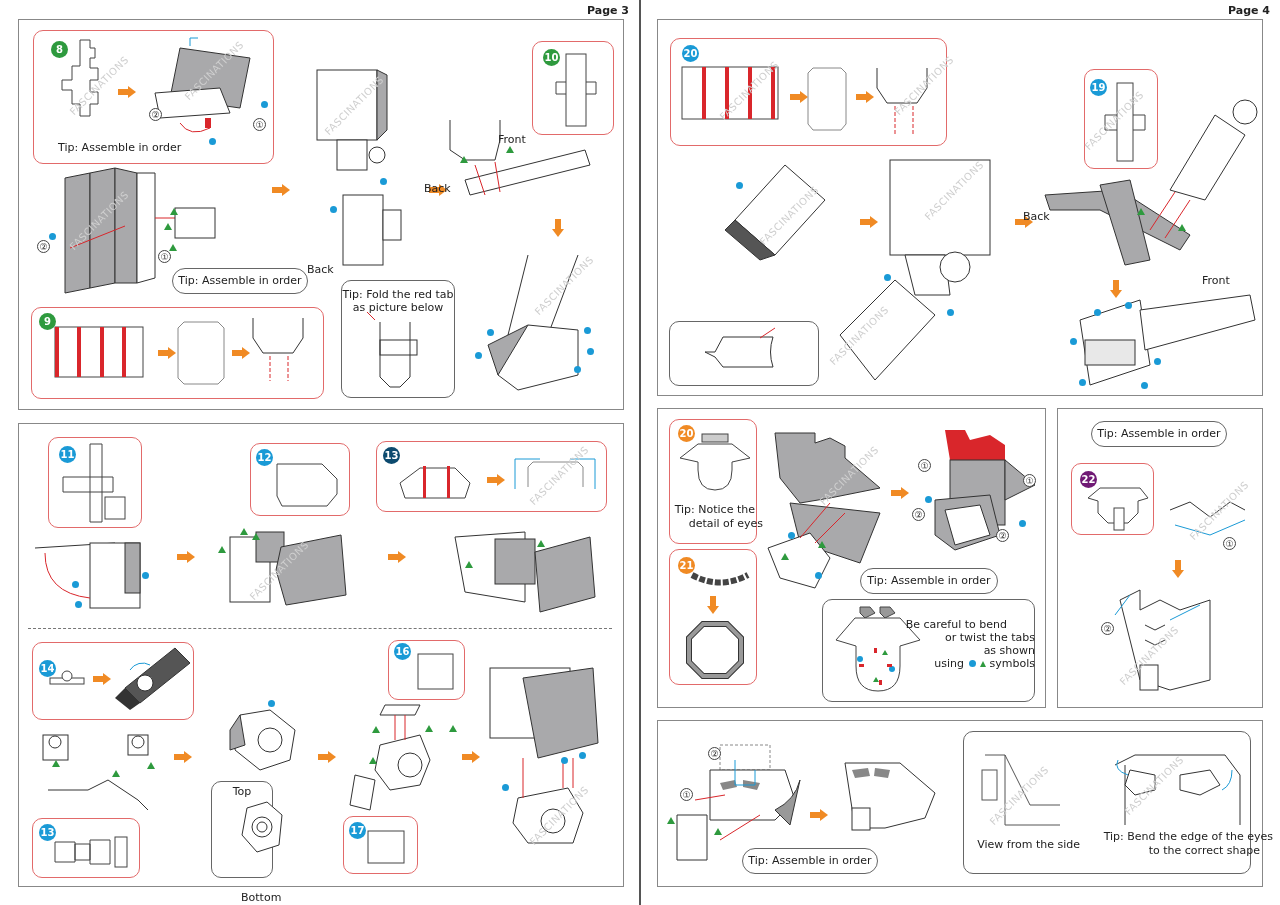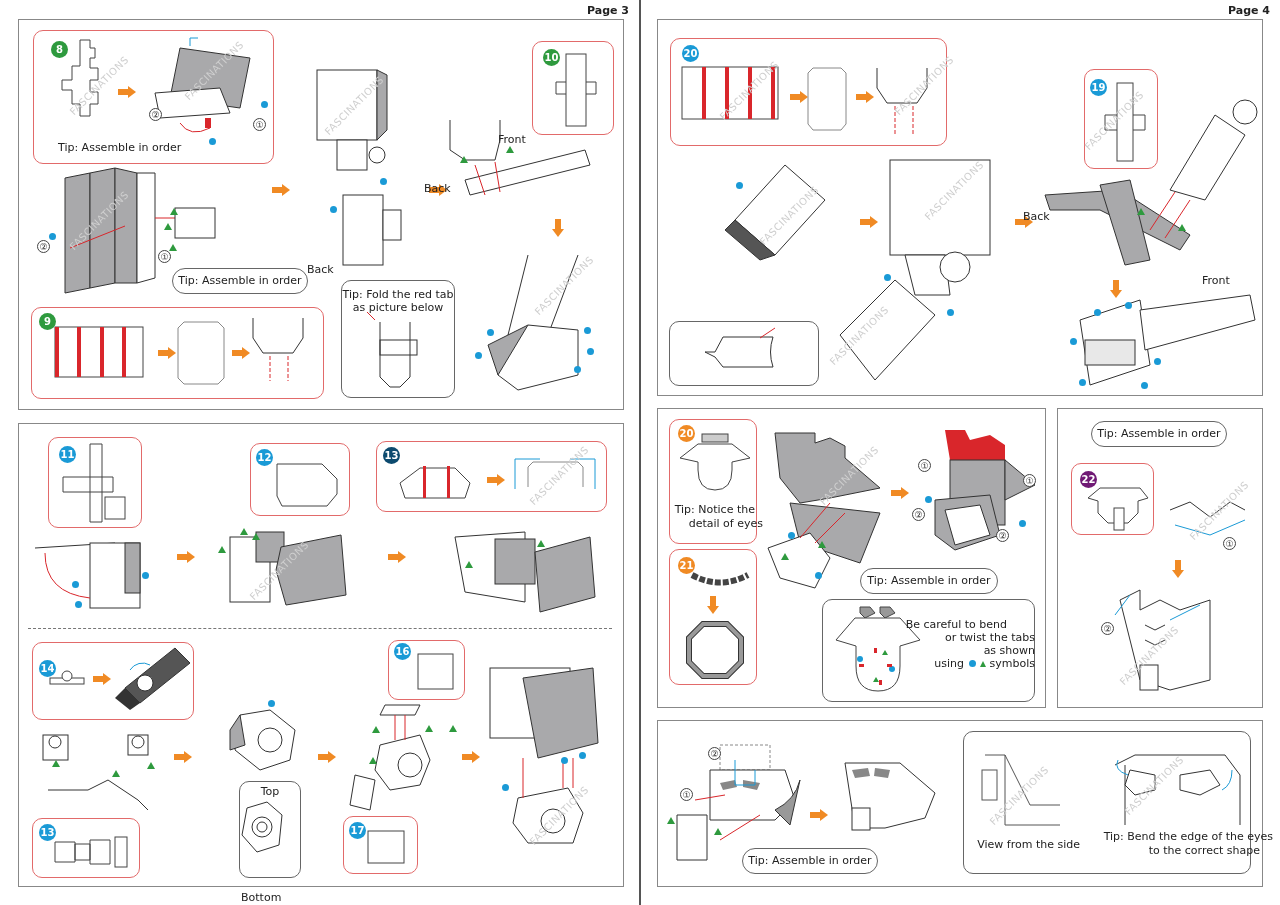--- a/index.html
+++ b/index.html
@@ -239,21 +239,21 @@
 </svg>
 <div class="arrow-r" style="left:174px;top:751px;"></div>
 
 <svg class="ill" style="left:225px;top:705px;" width="75" height="70">
   <polygon points="15,10 45,5 70,25 65,55 35,65 10,45" fill="#fff" stroke="#333"></polygon>
   <circle cx="45" cy="35" r="12" fill="#fff" stroke="#333"></circle>
   <polygon points="5,25 15,10 20,40 5,45" fill="#a9a9ab" stroke="#333"></polygon>
 </svg>
 <div class="dot" style="left:268px;top:700px;background:#1a9ad6;"></div>
 
-<div class="tipbox" style="left:239px;top:781px;width:62px;height:97px;">
+<div class="tipbox" style="left:211px;top:781px;width:62px;height:97px;">
   <div style="margin-top:3px;">Top</div>
 </div>
 <svg class="ill" style="left:237px;top:800px;" width="50" height="55">
   <polygon points="10,8 30,2 45,15 42,45 20,52 5,35" fill="#fff" stroke="#333"></polygon>
   <circle cx="25" cy="27" r="10" fill="#fff" stroke="#333"></circle>
   <circle cx="25" cy="27" r="5" fill="#fff" stroke="#333"></circle>
 </svg>
 <div class="lbl" style="left:241px;top:859px;">Bottom</div>
 
 <div class="arrow-r" style="left:318px;top:751px;"></div>

